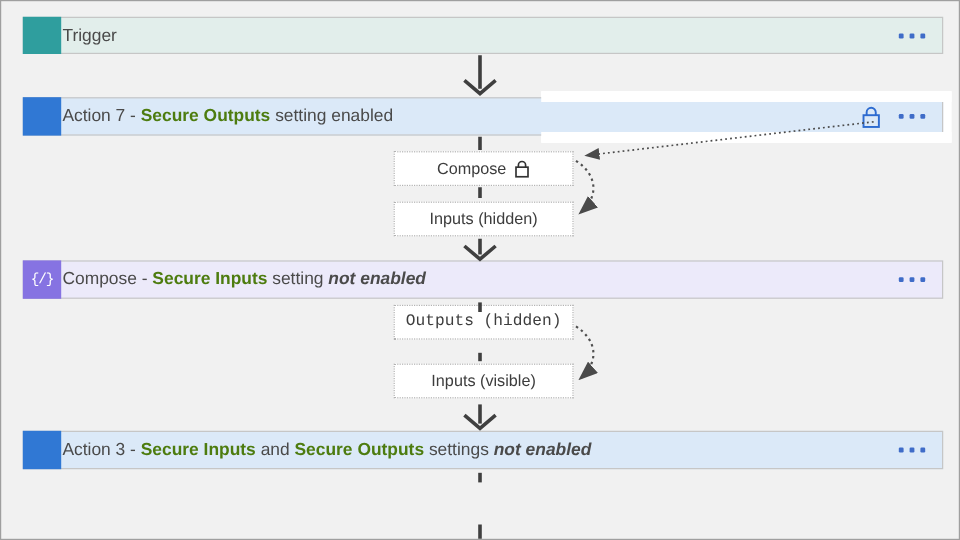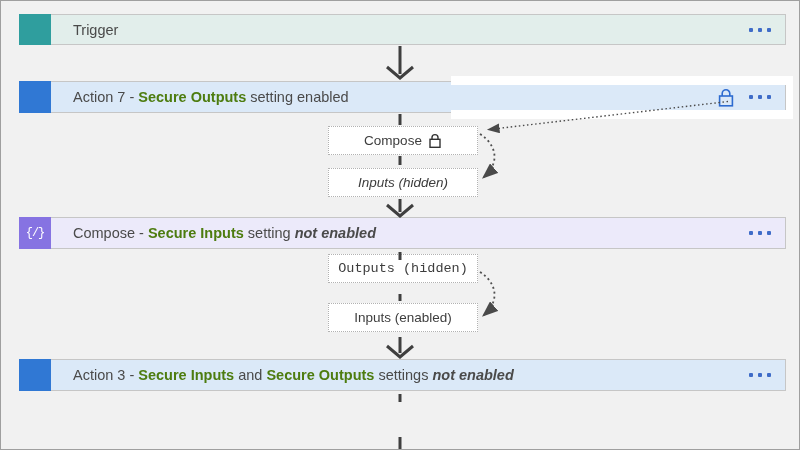--- a/index.html
+++ b/index.html
@@ -19,21 +19,21 @@
   .tile {
     width:32px; height:32px; flex:0 0 32px;
     margin:-1px 0 -1px -1px; align-self:flex-start;
     display:flex; align-items:center; justify-content:center;
   }
   .tile .glyph {
     color:#fff; font-family:"Liberation Mono", monospace;
     font-size:12px; letter-spacing:-1px;
   }
   .row-label {
-    flex:1; padding-left:22px; font-size:14.5px; color:#4a4a4a;
+    flex:1; padding-left:1px; font-size:14.5px; color:#4a4a4a;
     white-space:nowrap; overflow:hidden;
   }
   .row-label b { font-weight:700; color:#4d7c0f; }
   .row-label i { font-style:italic;font-weight:bold; }
   .more { display:flex; gap:5px; padding:0 14px 0 0; align-items:center; cursor:pointer; }
   .more i { width:4px; height:4px; border-radius:1px; display:block; }
   .bar-lock { margin-right:14px; display:flex; align-items:center; }
   
   .dbox {
     position:absolute; left:327px; width:150px; height:29px;
@@ -115,28 +115,28 @@
     </div>
   </div>
 
   <div class="dbox" style="top:125px;">
     <span>Compose</span>
     <svg width="14" height="16" viewBox="0 0 14 16" fill="none">
       <path d="M4 6.3 V4.6 a3 3 0 0 1 6 0 V6.3" stroke="#333" stroke-width="1.4"></path>
       <rect x="2" y="6.3" width="10" height="8" stroke="#333" stroke-width="1.4"></rect>
     </svg>
   </div>
-  <div class="dbox" style="top:167px;font-style:italic;">
+  <div class="dbox" style="top:167px;">
     <span>Inputs (hidden)</span>
   </div>
   <div class="dbox" style="top:253px;font-family:Liberation Mono, monospace;">
     <span>Outputs (hidden)</span>
   </div>
   <div class="dbox" style="top:302px;">
-    <span>Inputs (enabled)</span>
+    <span>Inputs (visible)</span>
   </div>
 
   <svg id="flow-lines" width="800" height="450" viewBox="0 0 800 450">
     <defs>
       <marker id="mArrow" markerWidth="9" markerHeight="7" refX="7.5" refY="3.5" orient="auto">
         <path d="M0,0 L9,3.5 L0,7 z" fill="#4a4a4a"></path>
       </marker>
     </defs>
 
     <g stroke="#3f3f3f" stroke-width="3" fill="none">

